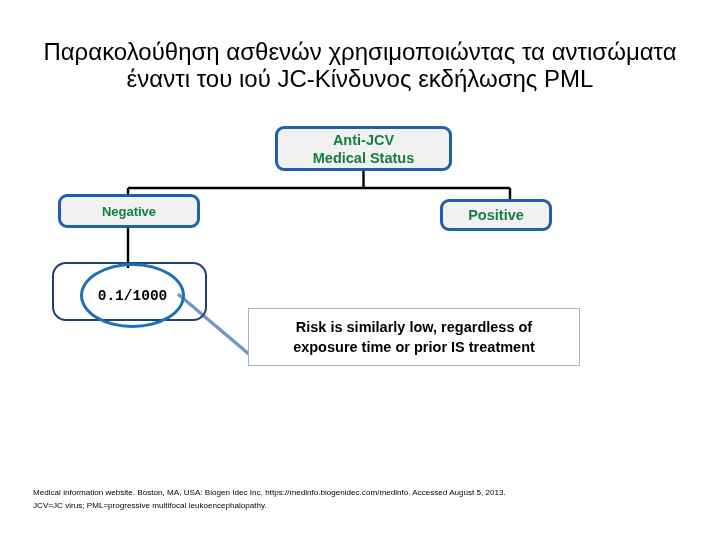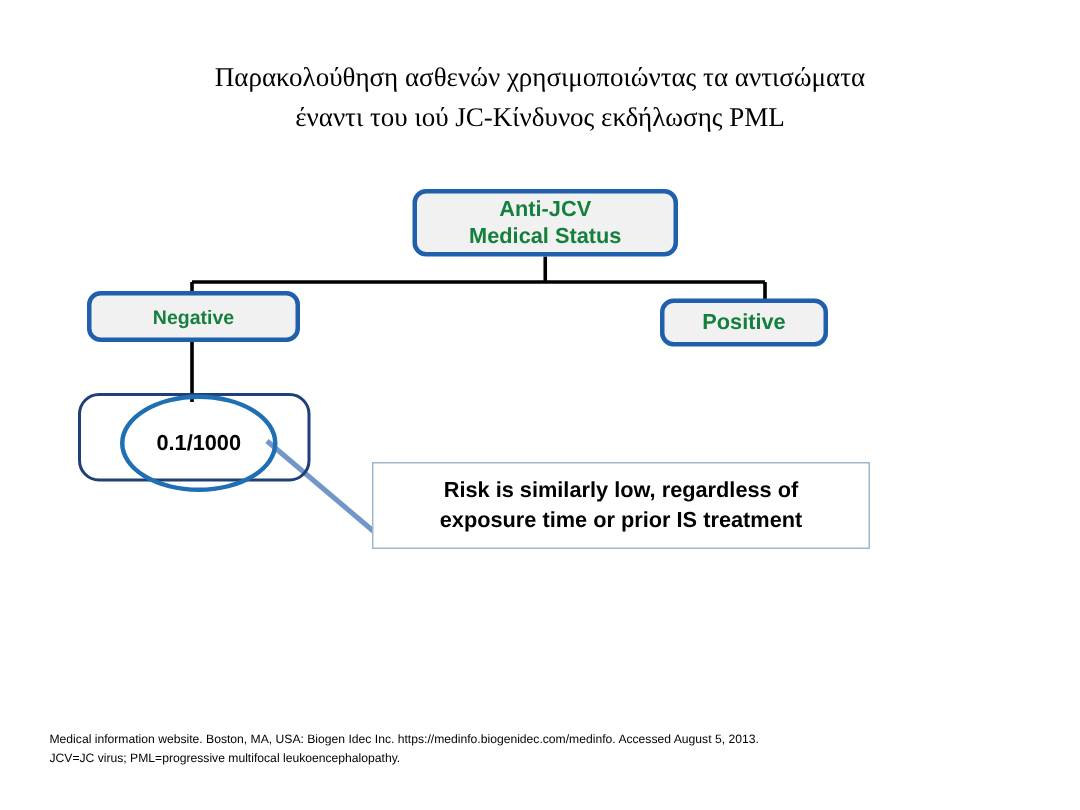--- a/index.html
+++ b/index.html
@@ -18,22 +18,22 @@
     overflow: hidden;
   }
 
   
   .title {
     position: absolute;
     left: 40px;
     top: 38px;
     width: 640px;
     text-align: center;
-    font-family: Liberation Serif, serif;
-    font-size: 18px;
+    font-family: Liberation Sans, sans-serif;
+    font-size: 24px;
     line-height: 27px;
     color: #000000;
     font-weight: 400;
     letter-spacing: 0px;
   }
 
   
   #connectors {
     position: absolute;
     left: 0;
@@ -102,21 +102,21 @@
     box-sizing: border-box;
     background: transparent;
     border: 3px solid #1F6FB5;
     border-radius: 50%;
     display: flex;
     align-items: center;
     justify-content: center;
     font-size: 14.5px;
     font-weight: bold;
     color: #000000;
-    font-family: Liberation Sans, sans-serif;
+    font-family: Liberation Mono, monospace;
   }
 
   
   #node-callout {
     position: absolute;
     left: 248px;
     top: 308px;
     width: 332px;
     height: 58px;
     box-sizing: border-box;

